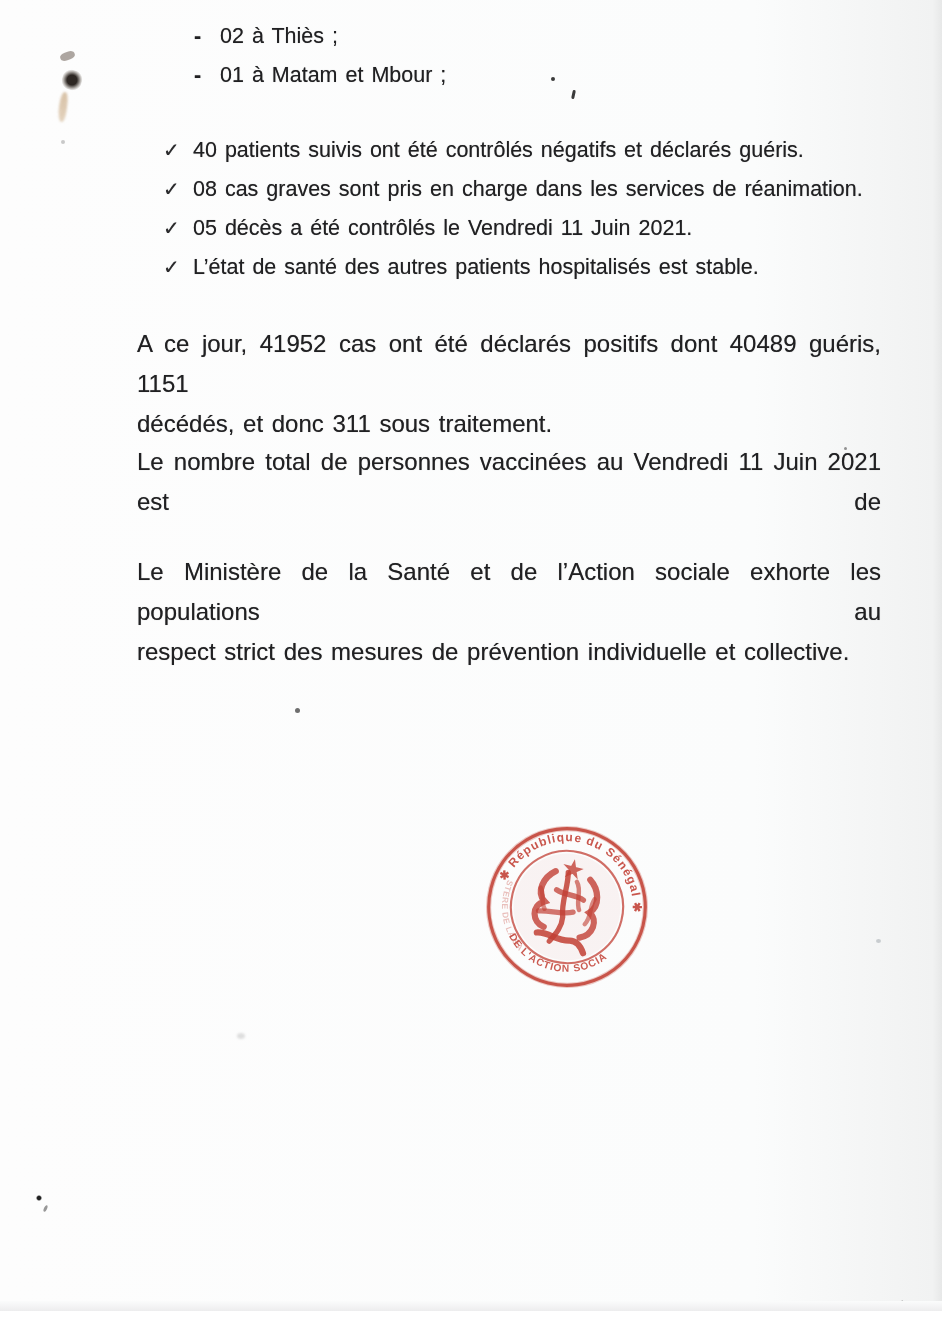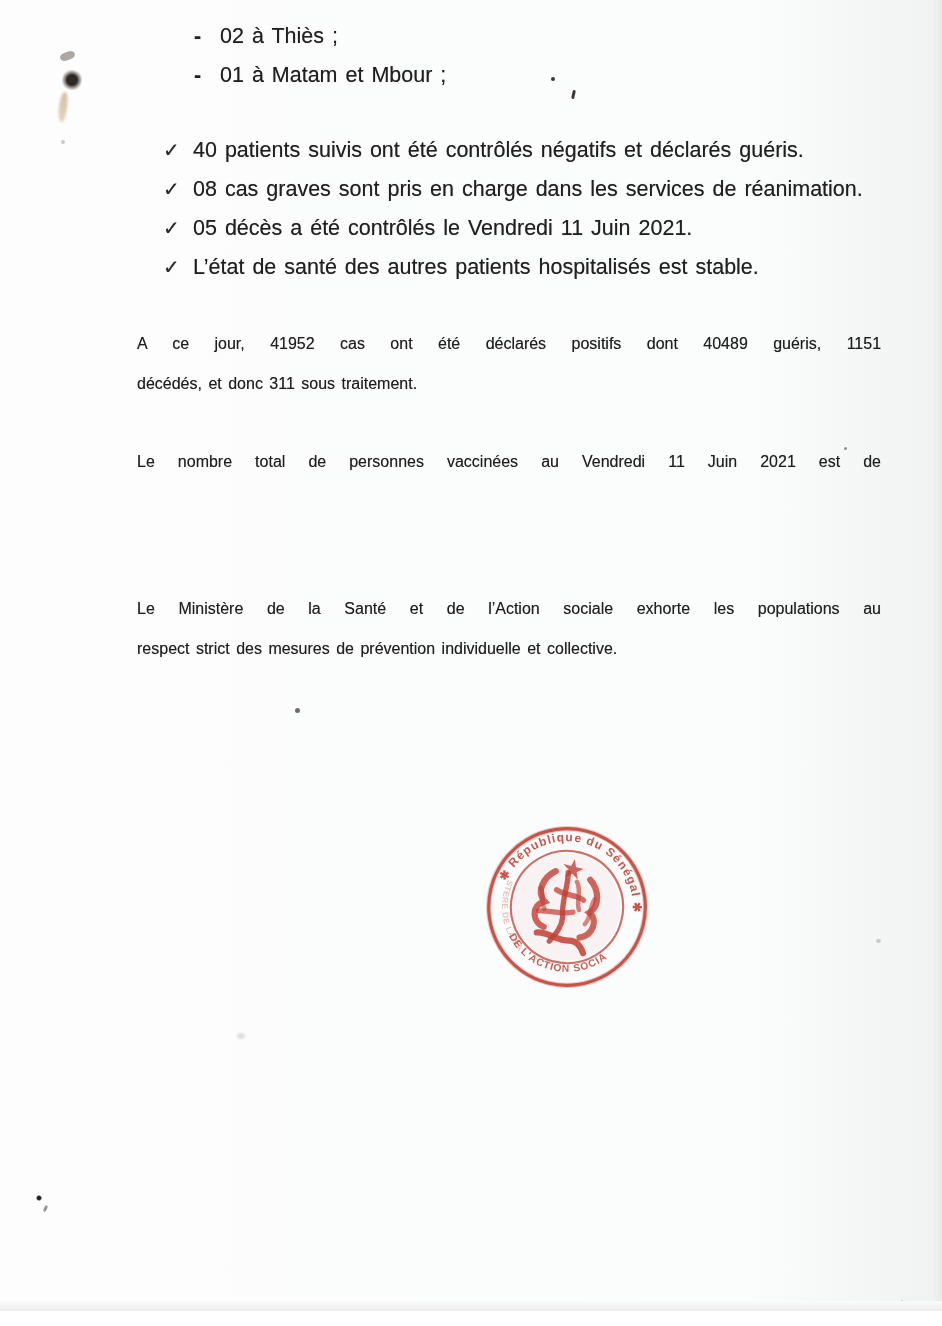--- a/index.html
+++ b/index.html
@@ -24,21 +24,21 @@
   .b{font-weight:400;margin-top:34px;}
   
   .dash-item{position:absolute;left:194px;display:flex;}
   .dash-item .dash{width:26px;font-weight:700;}
   
   .check-item{position:absolute;left:163px;display:flex;}
   .check-item .check{width:30px;font-size:20px;color:#2a2a2c;}
   
   .para{position:absolute;left:137px;width:744px;}
   .para .line{
-    color:#202022;font-size:16px;line-height:40px;word-spacing:2px;
+    color:#202022;font-size:24px;line-height:40px;word-spacing:2px;
     text-shadow:0 0 0.7px rgba(45,45,45,.55);
   }
   .para .line.just{text-align:justify;text-align-last:justify;white-space:normal;}
   
   .stamp{position:absolute;left:477px;top:818px;width:180px;height:178px;}
   
   .art{position:absolute;border-radius:50%;}
   
   .viewer-strip{position:absolute;left:0;top:1311px;width:942px;height:15px;background:#9a9a9a;margin-top:25px;}
   .viewer-strip .right{position:absolute;left:658px;top:0;width:284px;height:15px;background:#b1b1b1;}
@@ -86,21 +86,21 @@
 
   <div class="para" style="top:324px;">
     <div class="line just"><span>A ce jour, </span><span class="b">41952</span><span> cas ont été déclarés </span><span class="b">positifs</span><span> dont </span><span class="b">40489 guéris</span><span>, </span><span class="b">1151</span></div>
     <div class="line"><span class="b">décédés</span><span>, et donc </span><span class="b">311 sous traitement</span><span>.</span></div>
   </div>
 
   <div class="para" style="top:442px;">
     <div class="line just"><span>Le nombre total de personnes vaccinées au Vendredi 11 Juin 2021 est de</span></div>
   </div>
 
-  <div class="para" style="top:552px;margin-top:37px;">
+  <div class="para" style="top:552px;">
     <div class="line just"><span>Le Ministère de la Santé et de l’Action sociale exhorte les populations au</span></div>
     <div class="line"><span>respect strict des mesures de prévention individuelle et collective.</span></div>
   </div>
 
   <div class="stamp">
     <svg width="180" height="178" viewBox="0 0 200 200">
       <g transform="rotate(14 100 100)" fill="none" stroke="#c23f34">
         <circle cx="100" cy="100" r="88" stroke-width="6" opacity="0.28"></circle>
         <circle cx="100" cy="100" r="88" stroke-width="3.5" opacity="0.85"></circle>
         <circle cx="100" cy="100" r="63" stroke-width="2.4" opacity="0.75"></circle>

